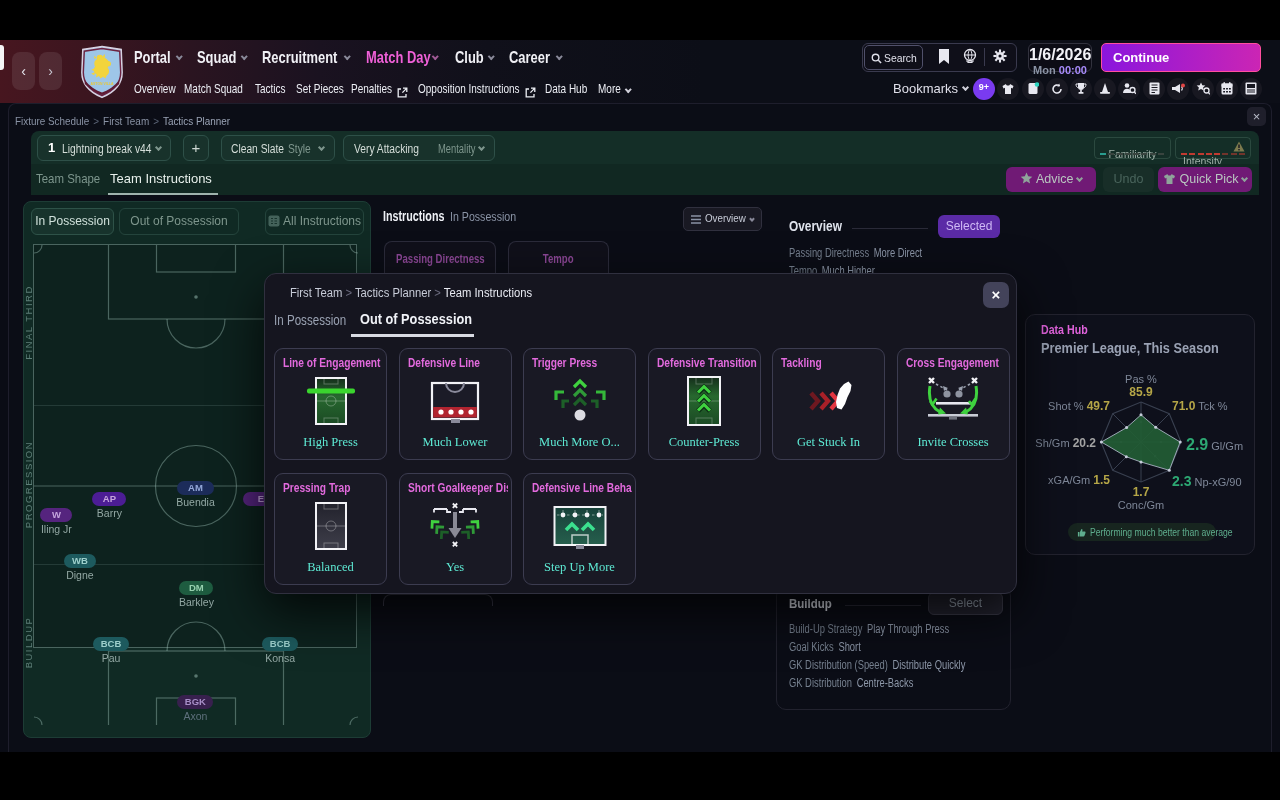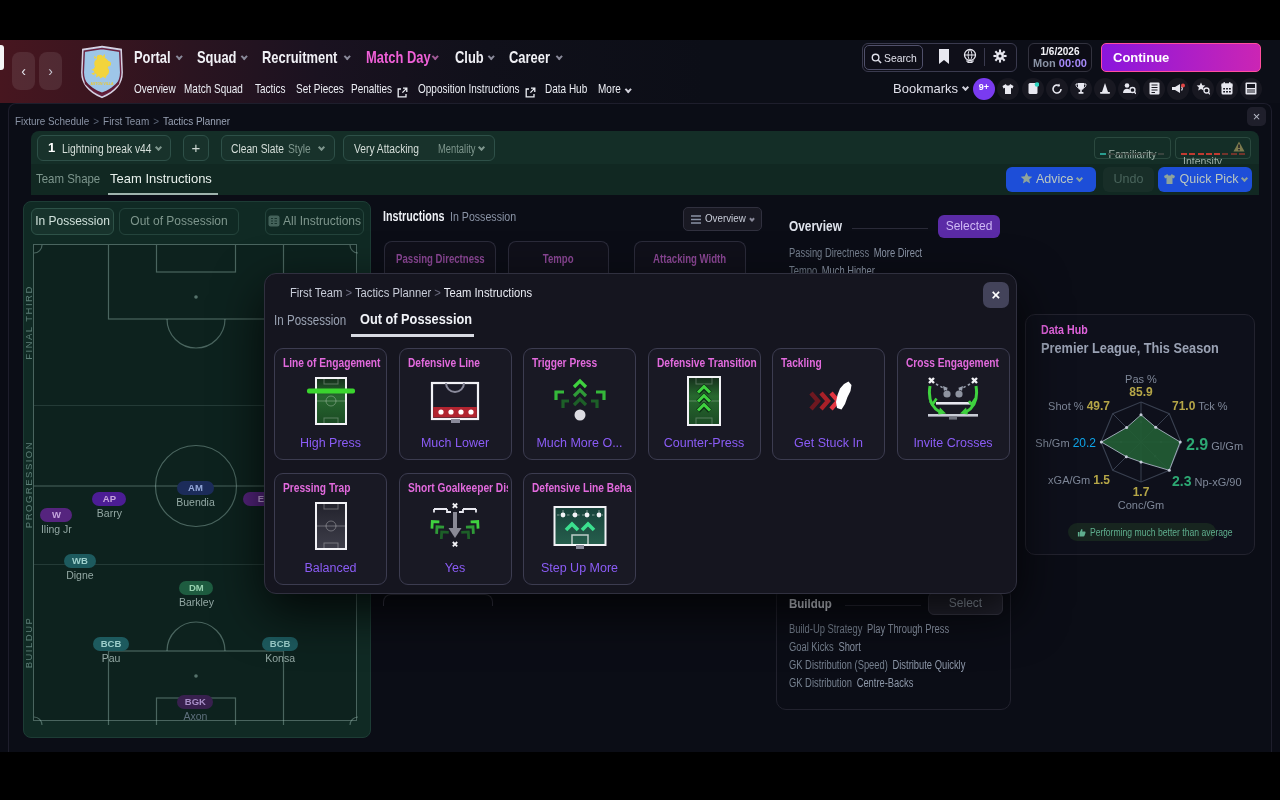--- a/index.html
+++ b/index.html
@@ -14,40 +14,40 @@
 .navbtn { position:absolute; top:12px; width:23px; height:38px; background:rgba(255,255,255,0.09); border-radius:8px; color:#e8e8f0; text-align:center; line-height:38px; font-size:14px; }
 .m1 { font-size:17px; font-weight:bold; color:#f0f0f5; position:absolute; top:8px; white-space:nowrap; transform:scaleX(0.76); transform-origin:0 50%; }
 .m2 { font-size:13.5px; color:#eceef4; position:absolute; top:41px; white-space:nowrap; transform:scaleX(0.74); transform-origin:0 50%; }
 #content { position:absolute; top:63px; left:8px; width:1264px; height:649px; background:#0b0d16; border:1px solid #1e1e2c; border-bottom:none; border-radius:8px 8px 0 0; }
 .bc { color:#8a93a5; font-size:11px; }
 #toolbar { position:absolute; left:22px; top:27px; width:1228px; height:33px; border-radius:8px 8px 0 0; background:#142e27; }
 #tabrow { position:absolute; left:22px; top:60px; width:1228px; height:31px; background:#112822; }
 .dd { position:absolute; height:26px; top:4px; background:rgba(255,255,255,0.02); border:1px solid #2e5048; border-radius:6px; color:#d5ded9; font-size:12.5px; line-height:24px; }
 .dd .chev { border-color:#7e968d; width:5px; height:5px; }
 .glabel { color:#7e968d; }
-.gbtn { position:absolute; top:3px; height:25px; background:#1d4ed8; border-radius:6px; color:#b9c6c0; font-size:12.5px; line-height:25px; text-align:center; }
+.gbtn { position:absolute; top:3px; height:25px; background:#701a75; border-radius:6px; color:#b9c6c0; font-size:12.5px; line-height:25px; text-align:center; }
 #pitchpanel { position:absolute; left:14px; top:97px; width:348px; height:537px; background:#102a24; border:1px solid #1d3c35; border-radius:8px; }
 .ppbtn { position:absolute; top:6px; height:27px; border:1px solid #24443c; border-radius:6px; font-size:12px; color:#7e968d; line-height:25px; text-align:center; }
-#pitch { position:absolute; left:9px; top:42px; width:324px; height:477px; background:#0d221e; border:1px solid rgba(160,195,185,0.42); }
+#pitch { position:absolute; left:9px; top:42px; width:324px; height:404px; background:#0d221e; border:1px solid rgba(160,195,185,0.42); }
 .pfaint { position:absolute; background:rgba(160,195,185,0.16); }
 .zlabel { position:absolute; color:#5e7f78; font-size:9.5px; letter-spacing:1.5px; transform:rotate(-90deg); transform-origin:center; width:110px; text-align:center; z-index:3; }
 .badge { position:absolute; height:14px; border-radius:8px; text-align:center; font-size:9.5px; font-weight:bold; line-height:14px; }
 .pname { position:absolute; color:#93a8a4; font-size:10.5px; text-align:center; width:80px; }
 .ctab { position:absolute; top:137px; height:40px; border:1px solid #2b2b3a; border-bottom:none; border-radius:8px 8px 0 0; background:#10101a; color:#8c4796; font-weight:bold; font-size:12px; text-align:center; padding-top:10px; white-space:nowrap; }
 .ctab span { display:inline-block; transform:scaleX(0.8); transform-origin:50% 50%; }
 .spanel { position:absolute; left:1016px; width:230px; background:#0e101b; border:1px solid #23232f; border-radius:10px; }
 .mag { color:#e163dd; font-weight:bold; font-size:12.5px; }
 .row-lv { position:absolute; font-size:12px; white-space:nowrap; transform:scaleX(0.78); transform-origin:0 50%; }
 .row-lv b { font-weight:normal; color:#76808f; }
 .row-lv span { color:#8d97a8; margin-left:6px; }
 #modal { position:absolute; left:255px; top:169px; width:753px; height:321px; background:#15151f; border:1px solid #30303f; border-radius:12px; box-shadow:0 18px 50px rgba(0,0,0,0.78); }
 .card { position:absolute; width:113px; height:112px; background:#191924; border:1px solid #3c3c50; border-radius:9px; }
 .card .ttl { position:absolute; left:8px; right:3px; top:7px; color:#e26add; font-weight:bold; font-size:12px; white-space:nowrap; overflow:hidden; }
 .card .ttl span { display:inline-block; transform:scaleX(0.85); transform-origin:0 50%; }
-.card .lbl { position:absolute; left:0; width:100%; bottom:9px; text-align:center; color:#8b5cf6; font-size:12.5px; }
+.card .lbl { position:absolute; left:0; width:100%; bottom:9px; text-align:center; color:#5eead4; font-size:12.5px;font-family:Liberation Serif, serif; }
 .card .ic { position:absolute; left:50%; top:54px; transform:translate(-50%,-50%); }
 .pill { position:absolute; background:#1a2a22; border-radius:10px; color:#69a87e; font-size:12px; }
 </style>
 </head>
 <body>
 <div id="app">
 <div id="header">
 <div id="whitetab"></div>
 <div class="navbtn" style="left:12px;">‹</div>
 <div class="navbtn" style="left:39px; color:#c8c8d2;">›</div>
@@ -118,21 +118,21 @@
           <rect x="0.5" y="6.8" width="3" height="2.4"></rect>
           <rect x="12.5" y="6.8" width="3" height="2.4"></rect>
           <rect x="6.8" y="0.5" width="2.4" height="3" transform="rotate(45 8 8)"></rect>
           <rect x="6.8" y="12.5" width="2.4" height="3" transform="rotate(45 8 8)"></rect>
           <rect x="0.5" y="6.8" width="3" height="2.4" transform="rotate(45 8 8)"></rect>
           <rect x="12.5" y="6.8" width="3" height="2.4" transform="rotate(45 8 8)"></rect>
         </g>
         <circle cx="8" cy="8" r="1.8" fill="#0f0f19"></circle>
       </svg>
 <div class="abs" style="left:1028px;top:3px;width:64px;height:29px;border:1px solid #32323e;border-radius:6px;background:#0c0c15;text-align:center;">
-<div style="font-size:10px;font-weight:bold;color:#f2f2f7;margin-top:2px;">1/6/2026</div>
+<div style="font-size:16px;font-weight:bold;color:#f2f2f7;margin-top:2px;">1/6/2026</div>
 <div style="font-size:11px;margin-top:0px;"><span style="color:#8a93a5;font-weight:bold;margin-top:31px;">Mon</span> <span style="color:#a78bfa;font-weight:bold;">00:00</span></div>
       </div>
 <div class="abs" style="left:1101px;top:3px;width:160px;height:29px;border-radius:5px;border:1.5px solid #ff4f9f;background:linear-gradient(90deg,#8a16dd,#cb25b4);">
 <span class="abs" style="left:11px;top:6px;font-size:13px;font-weight:bold;color:#fff;">Continue</span>
       </div>
 <div class="abs" style="left:893px;top:41px;font-size:13px;color:#e0e0ea;">Bookmarks</div>
 <span class="chev abs" style="left:963px;top:45px;width:5px;height:5px;border-color:#d0d0da;"></span>
 <div class="abs" style="left:973px;top:38px;width:22px;height:22px;border-radius:50%;background:#7a3bf0;">
         <div class="abs" style="left:0;top:4px;width:22px;text-align:center;font-size:9px;font-weight:bold;color:#fff;">9+</div>
       </div>
@@ -321,21 +321,20 @@
 <div class="abs cxl" style="left:441px;top:106px;font-size:12.5px;color:#8a93a5;transform:scaleX(0.85);">In Possession</div>
 <div class="abs" style="left:674px;top:103px;width:79px;height:24px;background:#191923;border:1px solid #30303e;border-radius:5px;">
 <svg class="abs" style="left:7px;top:7px;" width="10" height="9" viewBox="0 0 10 9">
           <path d="M0,1 h10 M0,4.5 h10 M0,8 h10" stroke="#8a93a5" stroke-width="1.4"></path>
         </svg>
 <span class="abs cxl" style="left:21px;top:4px;font-size:11.5px;color:#c8ccd8;transform:scaleX(0.85);">Overview</span>
 <span class="chev abs" style="right:7px;top:9px;width:4px;height:4px;"></span>
       </div>
 <div class="ctab" style="left:375px;width:112px;"><span>Passing Directness</span></div>
 <div class="ctab" style="left:499px;width:101px;"><span>Tempo</span></div>
-<div class="ctab" style="left:625px;width:112px;"><span>Attacking Width</span></div>
 <div class="abs cxl" style="left:780px;top:114px;font-size:14px;font-weight:bold;color:#dfe3ec;transform:scaleX(0.85);">Overview</div>
 <div class="abs" style="left:843px;top:124px;width:76px;height:1px;background:#2a2a38;"></div>
 <div class="abs" style="left:929px;top:111px;width:62px;height:23px;background:#5b2ba6;border-radius:6px;text-align:center;line-height:23px;font-size:12px;color:#cfb9f5;">Selected</div>
 <div class="row-lv" style="left:780px;top:142px;"><b>Passing Directness</b><span>More Direct</span></div>
 <div class="row-lv" style="left:780px;top:160px;"><b>Tempo</b><span>Much Higher</span></div>
 <div class="abs" style="left:767px;top:482px;width:235px;height:124px;border:1px solid #22222e;border-radius:10px;"></div>
 <div class="abs cxl" style="left:780px;top:492px;font-size:13.5px;font-weight:bold;color:#dfe3ec;transform:scaleX(0.85);">Buildup</div>
 <div class="abs" style="left:836px;top:501px;width:76px;height:1px;background:#2a2a38;"></div>
 <div class="abs" style="left:919px;top:488px;width:75px;height:23px;background:#23232f;border:1px solid #383846;border-radius:6px;text-align:center;line-height:21px;font-size:12px;color:#9aa4b2;">Select</div>
 <div class="row-lv" style="left:780px;top:518px;"><b>Build-Up Strategy</b><span>Play Through Press</span></div>
@@ -371,21 +370,21 @@
 <circle cx="143.3" cy="155.3" r="1.5" fill="#c6ccda"></circle>
 <circle cx="115.0" cy="147.0" r="1.5" fill="#c6ccda"></circle>
 <circle cx="100.3" cy="141.7" r="1.5" fill="#c6ccda"></circle>
 <circle cx="75.4" cy="127.0" r="1.5" fill="#c6ccda"></circle>
 <circle cx="100.6" cy="112.6" r="1.5" fill="#c6ccda"></circle>
 </svg>
 <div class="abs" style="font-size:11px;left:0;top:58px;width:230px;text-align:center;color:#7e8798;">Pas %</div>
 <div class="abs" style="font-size:11px;left:0;top:70px;width:230px;text-align:center;font-weight:bold;font-size:12px;color:#b5a647;">85.9</div>
 <div class="abs" style="font-size:11px;left:0;top:84px;width:84px;text-align:right;color:#7e8798;">Shot % <span style="font-weight:bold;font-size:12px;color:#b5a647;">49.7</span></div>
 <div class="abs" style="font-size:11px;left:146px;top:84px;color:#7e8798;"><span style="font-weight:bold;font-size:12px;color:#b5a647;">71.0</span> Tck %</div>
-<div class="abs" style="font-size:11px;left:0;top:121px;width:70px;text-align:right;color:#7e8798;">Sh/Gm <span style="font-weight:normal;font-size:12px;color:#0ea5e9;">20.2</span></div>
+<div class="abs" style="font-size:11px;left:0;top:121px;width:70px;text-align:right;color:#7e8798;">Sh/Gm <span style="font-weight:bold;font-size:12px;color:#a3a3a3;">20.2</span></div>
 <div class="abs" style="font-size:11px;left:160px;top:121px;color:#7e8798;"><span style="font-weight:bold;font-size:16px;color:#2da873;">2.9</span> Gl/Gm</div>
 <div class="abs" style="font-size:11px;left:0;top:158px;width:84px;text-align:right;color:#7e8798;">xGA/Gm <span style="font-weight:bold;font-size:12px;color:#b5a647;">1.5</span></div>
 <div class="abs" style="font-size:11px;left:146px;top:158px;color:#7e8798;"><span style="font-weight:bold;font-size:14px;color:#2da873;">2.3</span> Np-xG/90</div>
 <div class="abs" style="font-size:11px;left:0;top:170px;width:230px;text-align:center;font-weight:bold;font-size:12px;color:#b5a647;">1.7</div>
 <div class="abs" style="font-size:11px;left:0;top:184px;width:230px;text-align:center;color:#7e8798;">Conc/Gm</div>
 <div class="pill" style="left:42px;top:208px;width:148px;height:18px;background:#17251f;color:#5fae8e;">
           <svg class="abs" style="left:9px;top:4.5px;" width="9" height="9" viewBox="0 0 10 10">
             <path d="M1,4.5 h1.5 v5 H1 Z M3,5 L5,1 C5.8,1 6.3,1.7 6.1,2.5 L5.7,4 H8.5 C9.3,4 9.7,4.8 9.4,5.5 L8.3,8.7 C8.1,9.2 7.7,9.5 7.2,9.5 H3 Z" fill="#5fae8e"></path>
           </svg>
           <span class="abs cxl" style="left:22px;top:3px;font-size:10.5px;transform:scaleX(0.82);">Performing much better than average</span>

